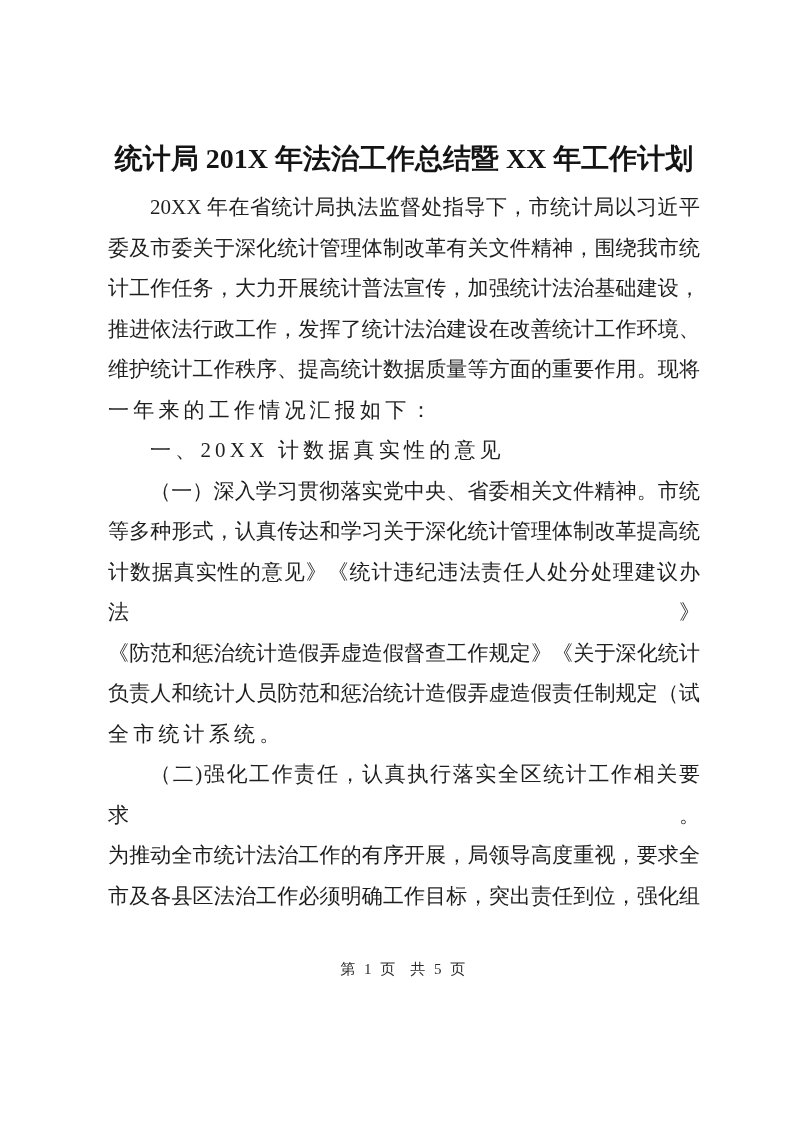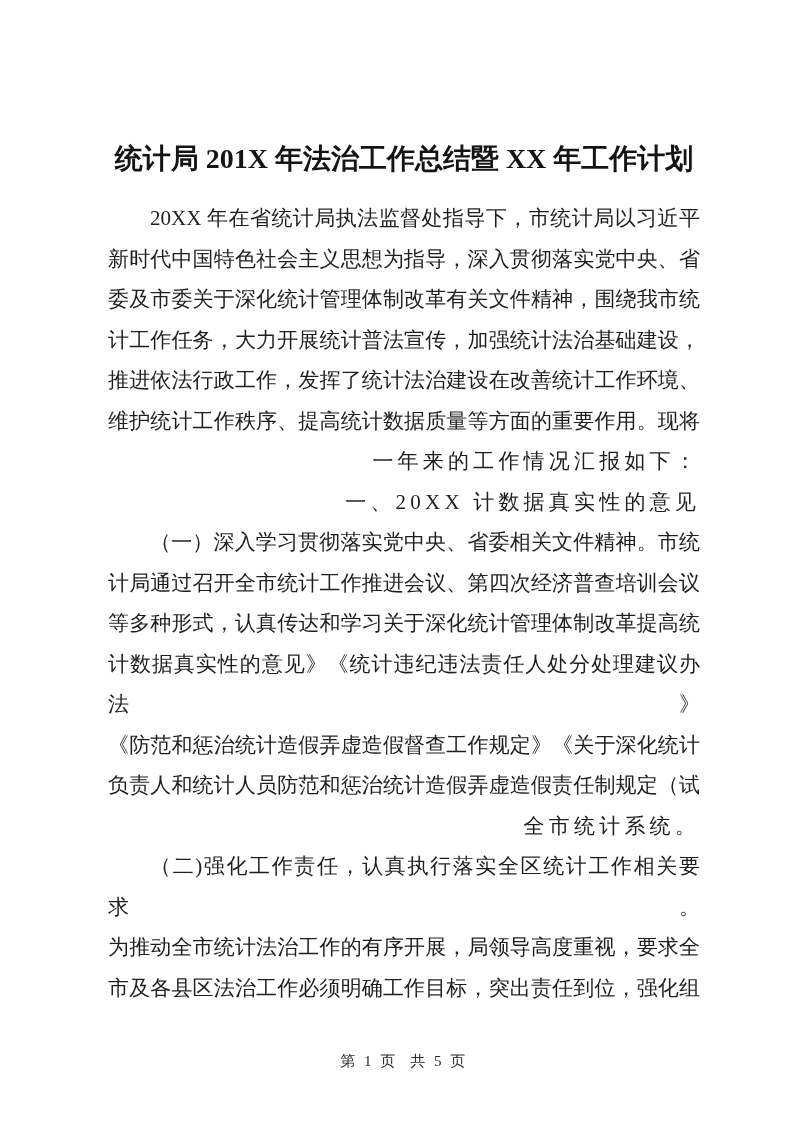--- a/index.html
+++ b/index.html
@@ -25,28 +25,27 @@
     margin-left: 108px;
     width: 592px;
     font-size: 28px;
     line-height: 38px;
     font-weight: 700;
     text-align: center;
     color: #141414;
     white-space: pre;
   }
   .doc-body {
-    margin: 20px 0 0 108px;
+    margin: 9px 0 0 108px;
     width: 592px;
   }
   .body-line {
     font-size: 21px;
     line-height: 40.5px;
     color: #1e1e1e;
-    text-align: right;
   }
   .body-line.full {
     text-align: justify;
     text-align-last: justify;
   }
   .body-line.short {
     letter-spacing: 4.2px;
     white-space: pre;
   }
   .body-line.ind {
@@ -68,29 +67,27 @@
 </head>
 <body>
 
 <div class="page">
 
   <div class="doc-title">统计局 201X 年法治工作总结暨 XX 年工作计划</div>
 
   <div class="doc-body">
 
   <div class="body-line full ind">20XX 年在省统计局执法监督处指导下，市统计局以习近平</div>
-      <div class="body-line full">新时代中国特色社会主义思想为指导，深入贯彻落实党中央、省</div>
       <div class="body-line full">委及市委关于深化统计管理体制改革有关文件精神，围绕我市统</div>
       <div class="body-line full">计工作任务，大力开展统计普法宣传，加强统计法治基础建设，</div>
       <div class="body-line full">推进依法行政工作，发挥了统计法治建设在改善统计工作环境、</div>
       <div class="body-line full">维护统计工作秩序、提高统计数据质量等方面的重要作用。现将</div>
       <div class="body-line short">一年来的工作情况汇报如下：</div>
       <div class="body-line short ind">一、20XX 计数据真实性的意见</div>
       <div class="body-line full ind">（一）深入学习贯彻落实党中央、省委相关文件精神。市统</div>
-      <div class="body-line full">计局通过召开全市统计工作推进会议、第四次经济普查培训会议</div>
       <div class="body-line full">等多种形式，认真传达和学习关于深化统计管理体制改革提高统</div>
       <div class="body-line full">计数据真实性的意见》《统计违纪违法责任人处分处理建议办法》</div>
       <div class="body-line full">《防范和惩治统计造假弄虚造假督查工作规定》《关于深化统计</div>
       <div class="body-line full">负责人和统计人员防范和惩治统计造假弄虚造假责任制规定（试</div>
       <div class="body-line short">全市统计系统。</div>
       <div class="body-line full ind">（二)强化工作责任，认真执行落实全区统计工作相关要求。</div>
       <div class="body-line full">为推动全市统计法治工作的有序开展，局领导高度重视，要求全</div>
       <div class="body-line full">市及各县区法治工作必须明确工作目标，突出责任到位，强化组</div>
     </div>
 

